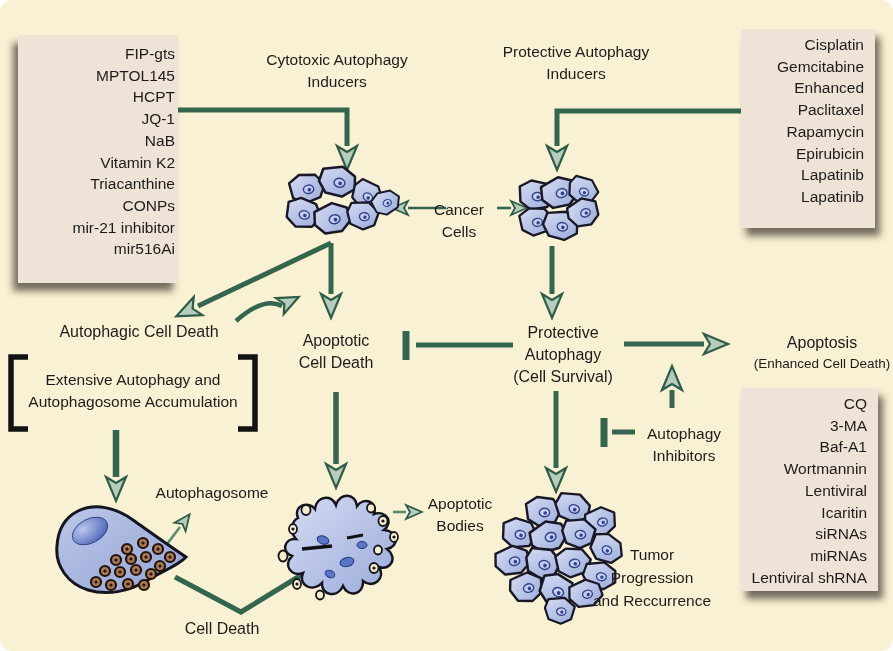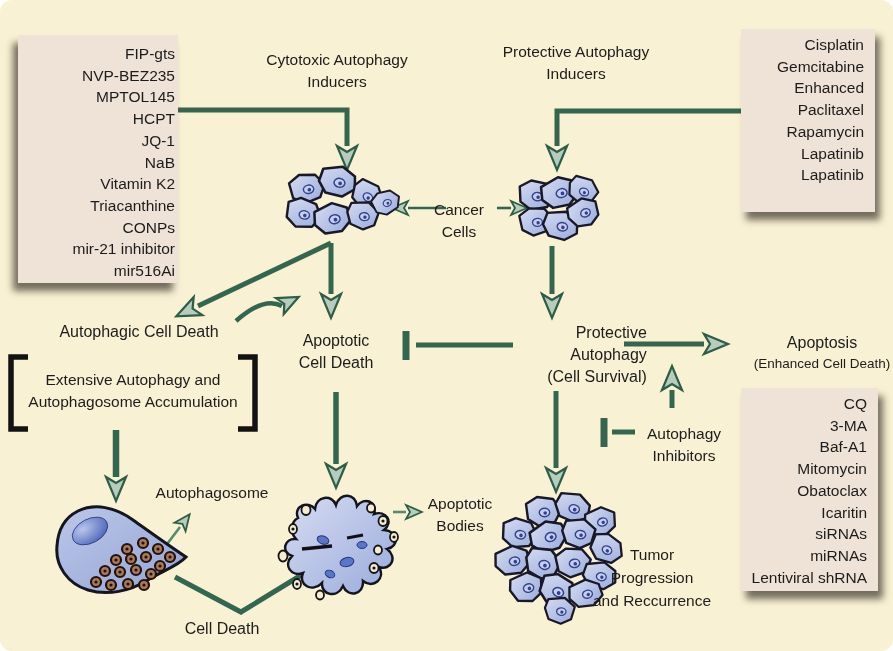--- a/index.html
+++ b/index.html
@@ -16,21 +16,21 @@
   }
   .f16{font-size:16px;}
   .sub{font-size:13.5px;line-height:20px;}
   .drugbox{
     position:absolute;background:#efe3d7;z-index:2;
     font-size:15.5px;line-height:21.7px;
   }
   .drugbox.shadow-l{box-shadow:-5px 8px 7px rgba(45,38,30,0.65);text-align:right;}
   .drugbox.shadow-r{box-shadow:5px 8px 7px rgba(45,38,30,0.65);}
   .box-left{left:18px;top:35px;width:144px;height:240px;padding:8px 3px 0 13px;text-align:left;}
-  .box-right-top{left:741px;top:29px;width:120px;height:178px;padding:5px 11px 0 3px;text-align:right;}
+  .box-right-top{left:741px;top:29px;width:120px;height:178px;padding:5px 11px 16px 3px;text-align:right;}
   .box-right-bottom{left:741px;top:388px;width:124px;height:198px;padding:5px 11px 0 2px;text-align:right;}
 </style>
 </head>
 <body>
 
 <div class="canvas">
 
   <svg class="layer" viewBox="0 0 893 651">
     <defs>
       <marker id="ab" markerUnits="userSpaceOnUse" markerWidth="30" markerHeight="26" refX="3" refY="13" orient="auto">
@@ -364,48 +364,48 @@
     <div>Inducers</div>
   </div>
 
   <div class="lbl" style="left:576px;top:62px;">
     <div>Protective Autophagy</div>
     <div>Inducers</div>
   </div>
 
   <div class="drugbox box-left shadow-l">
     <div>FIP-gts</div>
-    <div>NVP-BEZ235</div>
     <div>MPTOL145</div>
     <div>HCPT</div>
     <div>JQ-1</div>
     <div>NaB</div>
     <div>Vitamin K2</div>
     <div>Triacanthine</div>
     <div>CONPs</div>
     <div>mir-21 inhibitor</div>
     <div>mir516Ai</div>
   </div>
 
   <div class="drugbox box-right-top shadow-r">
     <div>Cisplatin</div>
     <div>Gemcitabine</div>
     <div>Enhanced</div>
     <div>Paclitaxel</div>
     <div>Rapamycin</div>
+    <div>Epirubicin</div>
     <div>Lapatinib</div>
     <div>Lapatinib</div>
   </div>
 
   <div class="drugbox box-right-bottom shadow-r">
     <div>CQ</div>
     <div>3-MA</div>
     <div>Baf-A1</div>
-    <div>Mitomycin</div>
-    <div>Obatoclax</div>
+    <div>Wortmannin</div>
+    <div>Lentiviral</div>
     <div>Icaritin</div>
     <div>siRNAs</div>
     <div>miRNAs</div>
     <div>Lentiviral shRNA</div>
   </div>
 
   <div class="lbl" style="left:459px;top:220px;">
     <div>Cancer</div>
     <div>Cells</div>
   </div>
@@ -415,21 +415,21 @@
   <div class="lbl" style="left:133px;top:391px;line-height:22px;">
     <div>Extensive Autophagy and</div>
     <div>Autophagosome Accumulation</div>
   </div>
 
   <div class="lbl f16" style="left:336px;top:352px;line-height:22px;">
     <div>Apoptotic</div>
     <div>Cell Death</div>
   </div>
 
-  <div class="lbl f16" style="left:597px;top:355px;line-height:22px;text-align:right;">
+  <div class="lbl f16" style="left:563px;top:355px;line-height:22px;">
     <div>Protective</div>
     <div>Autophagy</div>
     <div>(Cell Survival)</div>
   </div>
 
   <div class="lbl" style="left:822px;top:353px;">
     <div class="f16">Apoptosis</div>
     <div class="sub">(Enhanced Cell Death)</div>
   </div>
 

